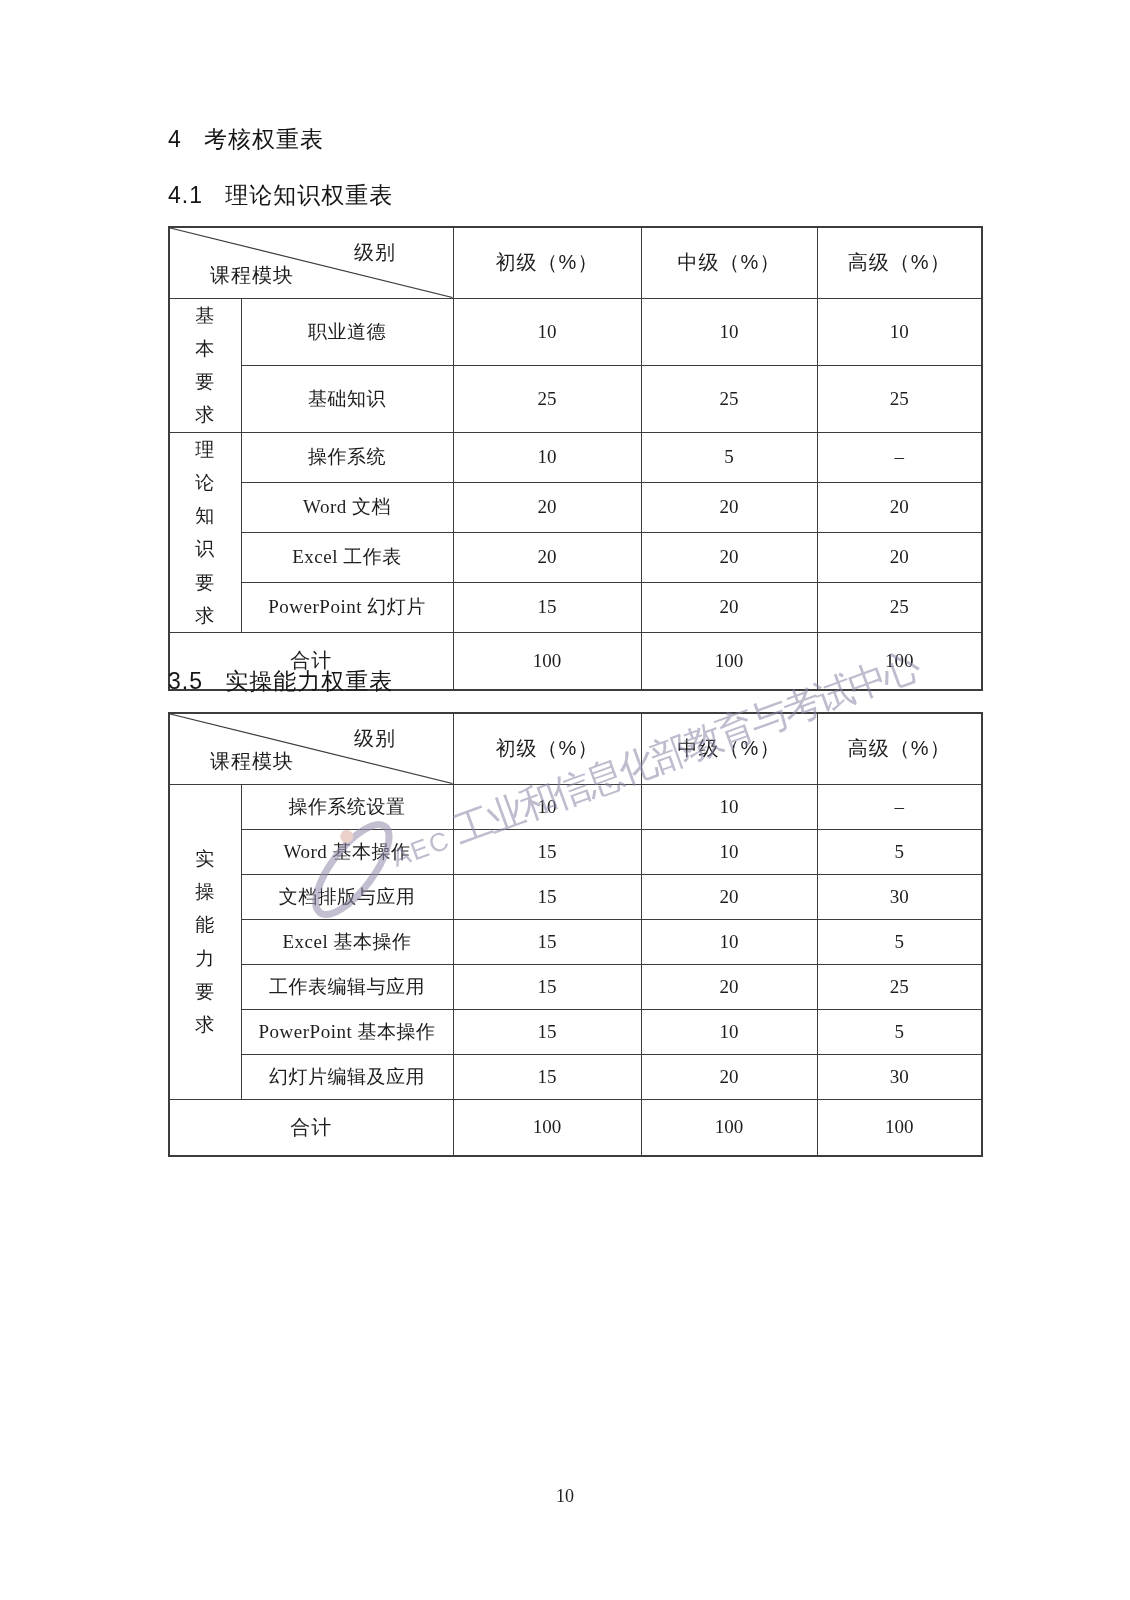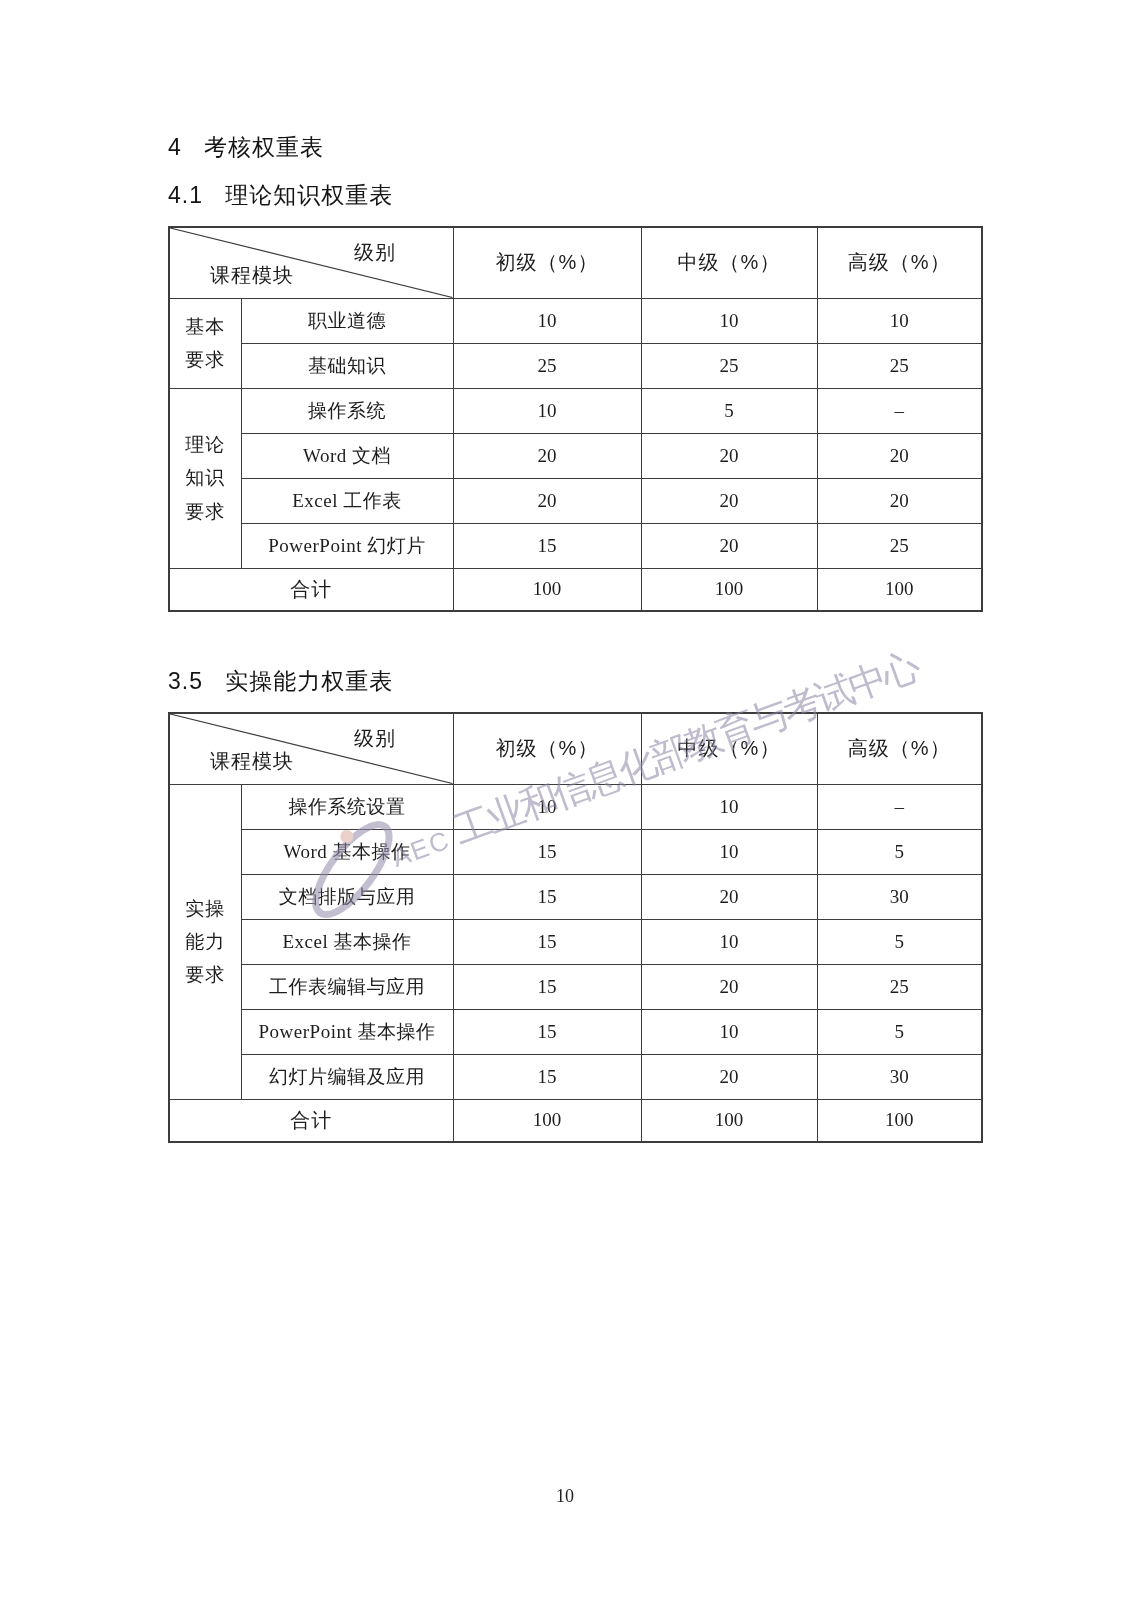--- a/index.html
+++ b/index.html
@@ -7,47 +7,47 @@
     width:1130px;height:1600px;background:#ffffff;position:relative;
     font-family:"Liberation Serif","DejaVu Serif",serif;color:#1d1d1d;
     overflow:hidden;
   }
   .heading{
     position:absolute;left:168px;
     font-family:"Liberation Sans","DejaVu Sans",sans-serif;
     font-size:23px;font-weight:500;color:#151515;letter-spacing:1px;
     white-space:pre;
   }
-  #h-section{top:132px;}
+  #h-section{top:124px;}
   #h-sub1{top:180px;}
   #h-sub2{top:666px;}
 
   table.wtable{
     position:absolute;left:168px;width:813px;
     border-collapse:collapse;table-layout:fixed;
     border:2px solid #3c3c3c;
   }
   #table1{top:226px;}
   #table2{top:712px;}
   .wtable td,.wtable th{
     border:1px solid #3c3c3c;
     text-align:center;vertical-align:middle;
     font-size:19px;font-weight:normal;padding:0;
     color:#1d1d1d;
   }
   tr.hrow{height:71px;}
   tr.brow{height:45px;}
-  tr.trow{height:43px;}
+  tr.trow{height:57px;}
   th.col-head{
     font-family:"Liberation Sans","DejaVu Sans",sans-serif;
     font-size:20px;letter-spacing:1px;margin-top:36px;
   }
   td.group-cell{
     font-family:"Liberation Sans","DejaVu Sans",sans-serif;
-    font-size:19px;line-height:1.75;padding:0 7px;letter-spacing:1px;
+    font-size:19px;line-height:1.75;padding:0 18px;letter-spacing:1px;
   }
   td.module{font-size:19px;letter-spacing:0.5px;margin-left:40px;}
   td.num{font-size:19px;}
   td.total-label{
     font-family:"Liberation Sans","DejaVu Sans",sans-serif;
     font-size:20px;letter-spacing:1px;
   }
   th.diag{position:relative;padding:0;}
   .diag-svg{position:absolute;left:0;top:0;width:100%;height:100%;display:block;}
   .diag-svg line{stroke:#3c3c3c;stroke-width:1.2;}

